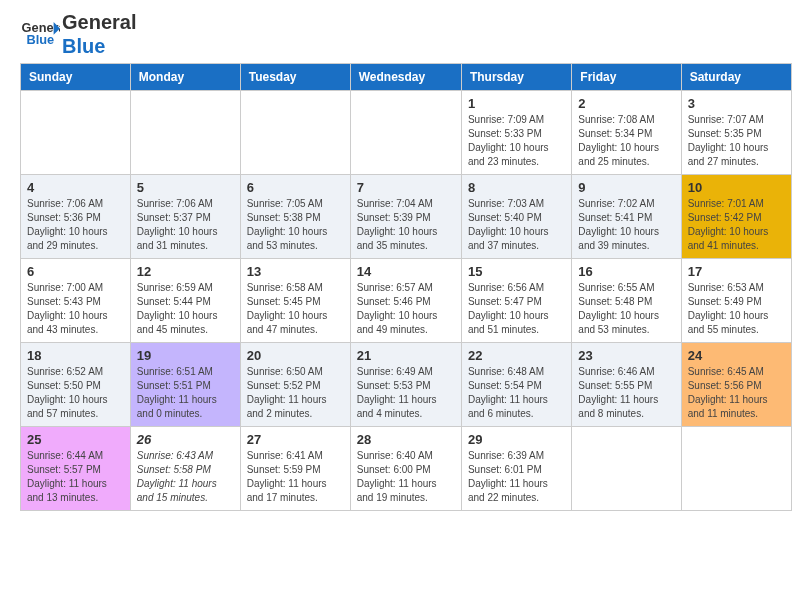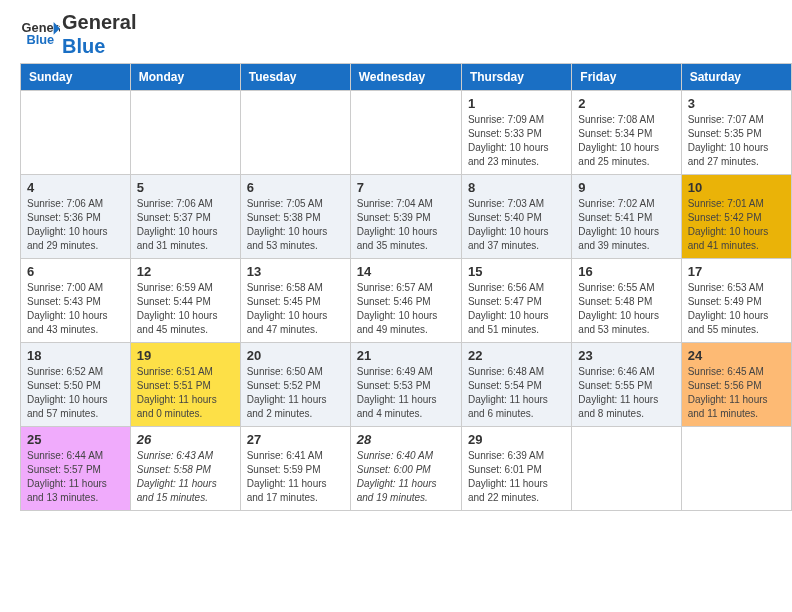--- a/index.html
+++ b/index.html
@@ -192,21 +192,21 @@
           </td>
         </tr>
         <tr>
           <td style="background: rgb(238, 242, 247);">
             <div class="day-num">18</div>
             <div class="day-info">Sunrise: 6:52 AM</div>
             <div class="day-info">Sunset: 5:50 PM</div>
             <div class="day-info">Daylight: 10 hours</div>
             <div class="day-info">and 57 minutes.</div>
           </td>
-          <td style="background: #fde047;">
+          <td style="background: #c4b5fd;">
             <div class="day-num">19</div>
             <div class="day-info">Sunrise: 6:51 AM</div>
             <div class="day-info">Sunset: 5:51 PM</div>
             <div class="day-info">Daylight: 11 hours</div>
             <div class="day-info">and 0 minutes.</div>
           </td>
           <td style="background: rgb(238, 242, 247);">
             <div class="day-num">20</div>
             <div class="day-info">Sunrise: 6:50 AM</div>
             <div class="day-info">Sunset: 5:52 PM</div>
@@ -257,21 +257,21 @@
             <div class="day-info">Daylight: 11 hours</div>
             <div class="day-info">and 15 minutes.</div>
           </td>
           <td style="background: rgb(255, 255, 255);">
             <div class="day-num">27</div>
             <div class="day-info">Sunrise: 6:41 AM</div>
             <div class="day-info">Sunset: 5:59 PM</div>
             <div class="day-info">Daylight: 11 hours</div>
             <div class="day-info">and 17 minutes.</div>
           </td>
-          <td style="background: rgb(255, 255, 255); font-style: italic;">
+          <td style="background: rgb(255, 255, 255);">
             <div class="day-num">28</div>
             <div class="day-info">Sunrise: 6:40 AM</div>
             <div class="day-info">Sunset: 6:00 PM</div>
             <div class="day-info">Daylight: 11 hours</div>
             <div class="day-info">and 19 minutes.</div>
           </td>
           <td style="background: rgb(255, 255, 255);">
             <div class="day-num">29</div>
             <div class="day-info">Sunrise: 6:39 AM</div>
             <div class="day-info">Sunset: 6:01 PM</div>

